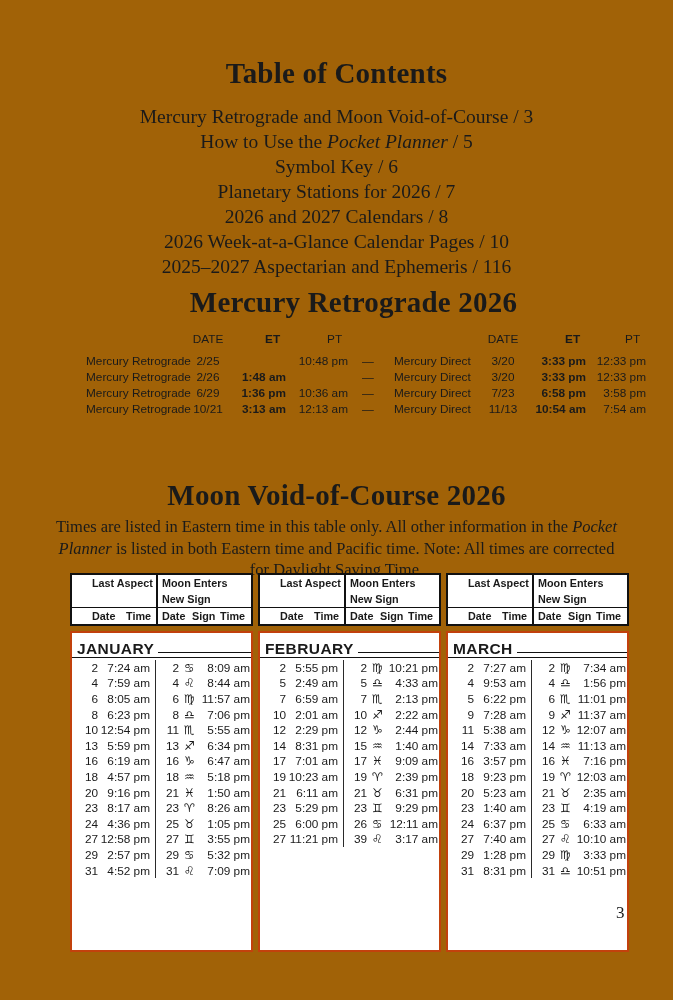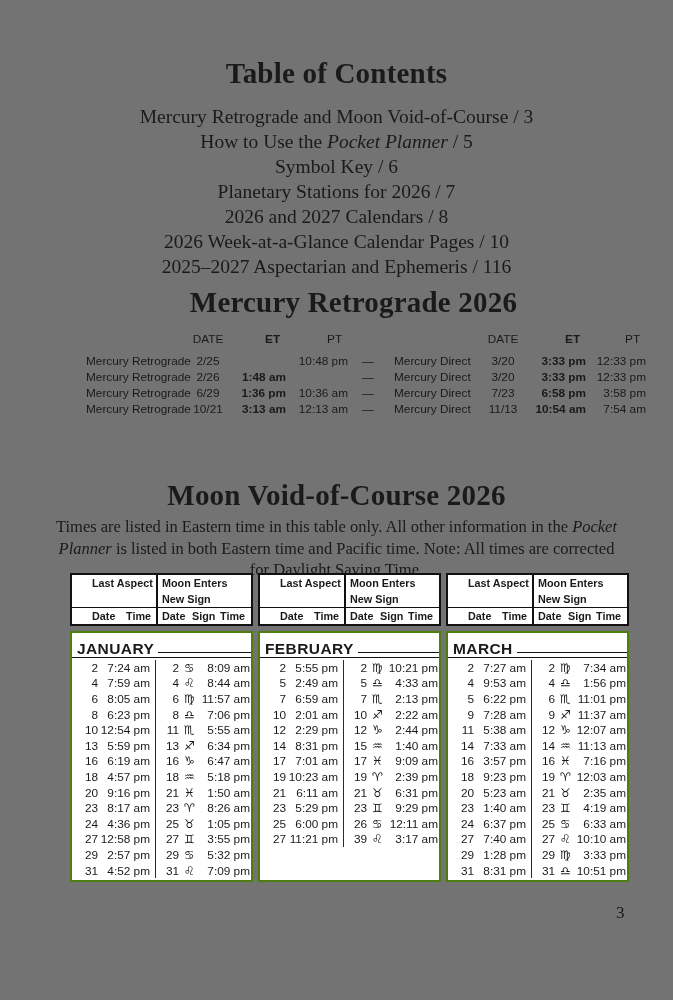--- a/index.html
+++ b/index.html
@@ -1,17 +1,17 @@
 <!DOCTYPE html>
 <html><head>
 <meta charset="utf-8">
 <style>
   html,body{margin:0;padding:0;background:#e8e8e8;}
   .page{
-    position:relative;width:673px;height:1000px;background:#737373;
+    position:relative;width:673px;height:1000px;background:#a16207;
     font-family:"Liberation Sans",sans-serif;color:#1a1a1a;overflow:hidden;
     margin:0 auto;box-shadow:0 0 4px rgba(0,0,0,.25);
   }
   .serif{font-family:"Liberation Serif",serif;}
   .abs{position:absolute;left:0;right:0;}
   .title{font-weight:700;text-align:center;font-size:29px;margin:0;letter-spacing:.2px;}
   #toc-title{top:57px;}
   #toc-list{top:104px;text-align:center;font-size:19.5px;line-height:25px;font-weight:400;}
   #mercury-title{top:286px;padding-left:34px;}
   #mercury-table{position:absolute;top:331px;left:86px;}
@@ -34,21 +34,21 @@
   .month-block{width:183px;box-sizing:border-box;}
   .hd-box{border:2px solid #111;box-sizing:border-box;background:#fff;}
   .hd-row{display:flex;font-size:10.8px;font-weight:700;line-height:16px;}
   .hd-row1{border-bottom:1px solid #111;}
   .hd-left{width:86px;border-right:2px solid #111;box-sizing:border-box;padding-left:20px;}
   .hd-right{flex:1;padding-left:4px;display:flex;}
   .hd-left{display:flex;}
   .hd-w1{width:34px;}
   .hd-w2{width:30px;}
   .hd-w3{width:28px;}
-  .body-box{border:2px solid #4d7c0f;box-sizing:border-box;height:251px;margin-top:5px;background:#fff;}
+  .body-box{border:2px solid #c2410c;box-sizing:border-box;height:321px;margin-top:5px;background:#fff;}
   .name-row{display:flex;align-items:flex-end;height:25px;border-bottom:1.5px solid #111;
     padding:0 0 1px 5px;box-sizing:border-box;}
   .month-name{font-weight:700;font-size:15.5px;letter-spacing:.4px;line-height:1;}
   .name-line{flex:1;border-bottom:1.5px solid #111;margin:0 0 3px 4px;}
   .d-rows{padding-top:2px;}
   .d-row{display:flex;height:15.6px;font-size:11.8px;align-items:center;white-space:nowrap;}
   .d-left{width:84px;border-right:1px solid #2a2a2a;box-sizing:border-box;display:flex;
     height:100%;align-items:center;}
   .d-l-date{width:26px;text-align:right;}
   .d-l-time{width:51px;text-align:right;margin-left:1px;}

